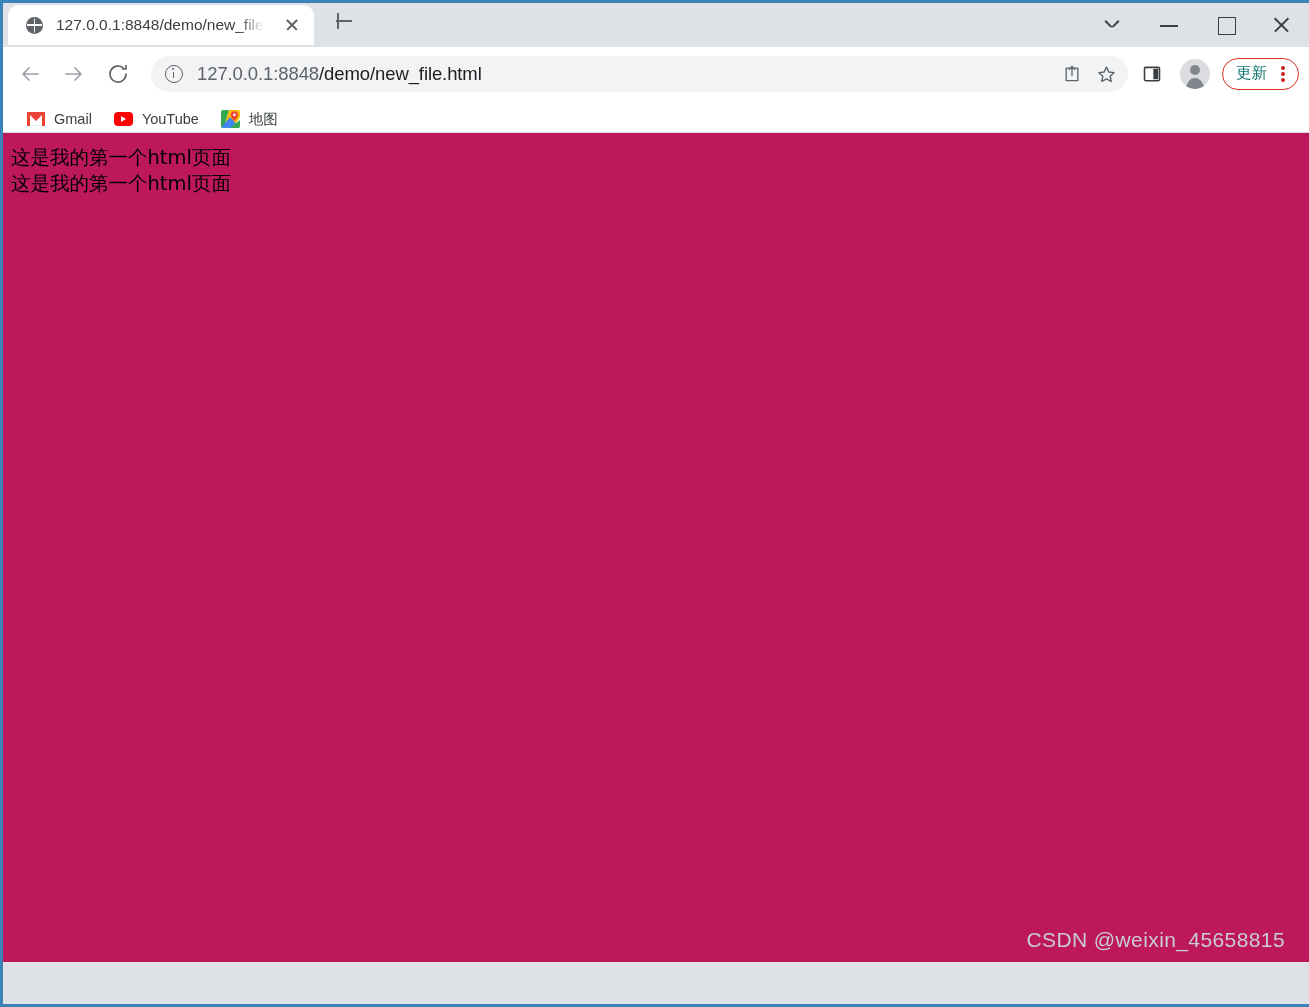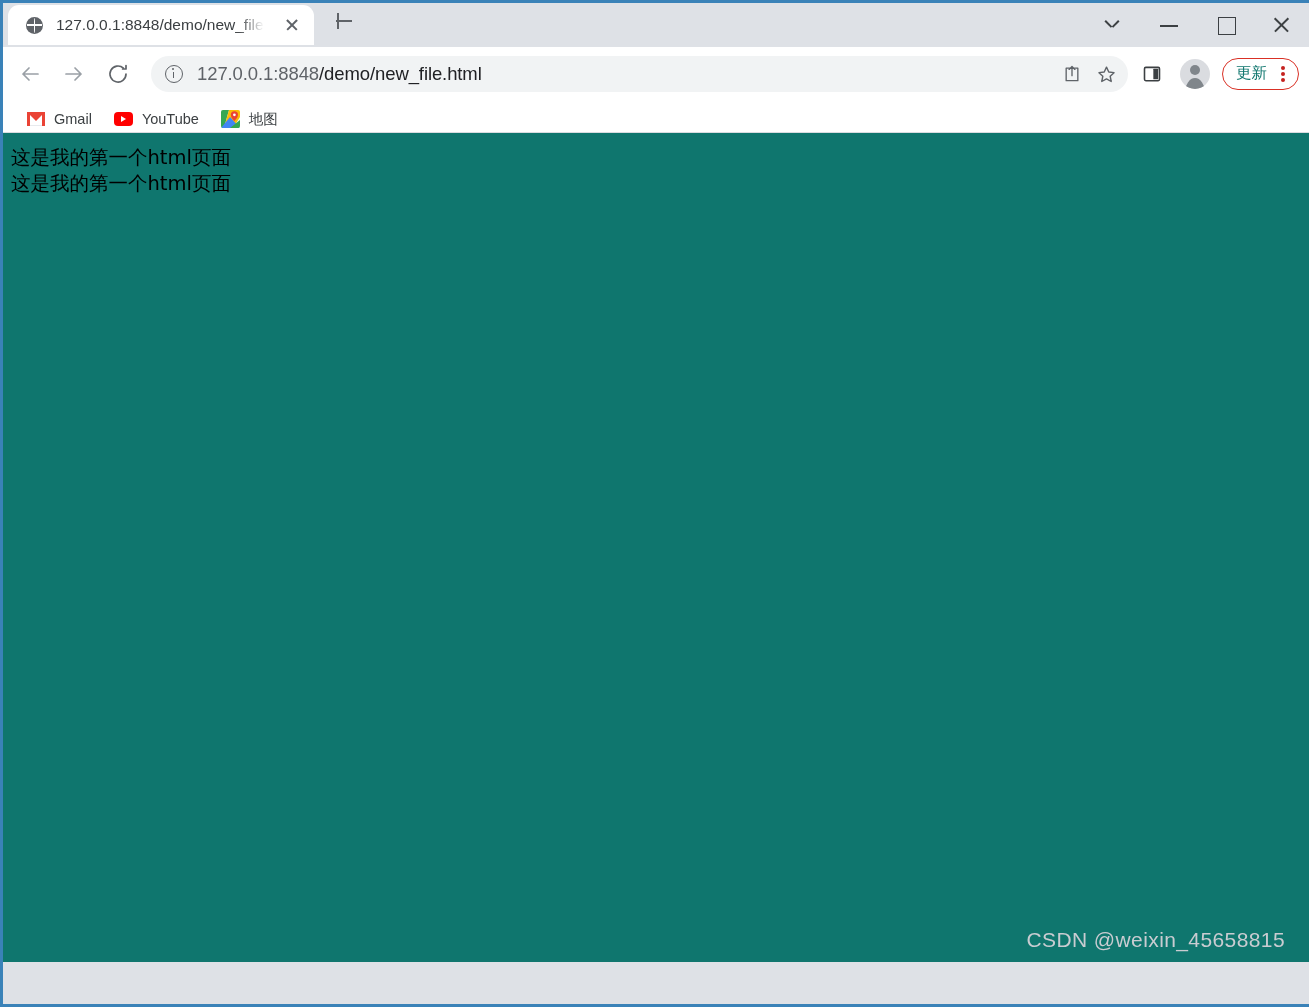--- a/index.html
+++ b/index.html
@@ -341,21 +341,21 @@
   }
 
   .ico-maps {
     width:19px; height:18px; position:relative; flex:0 0 auto;
     overflow:hidden; border-radius:2px;
     background:#f1f3f4;
   }
 
   
   #page {
-    background: #0f766e;
+    background: #be185d;
     height: 829px;
     position: relative;
     padding: 12px 0 0 8px;
   }
   .page-line {
     font-family: "DejaVu Sans", "Liberation Sans", sans-serif;
     font-size: 19.5px;
     line-height: 26px;
     color: #000000;
   }

